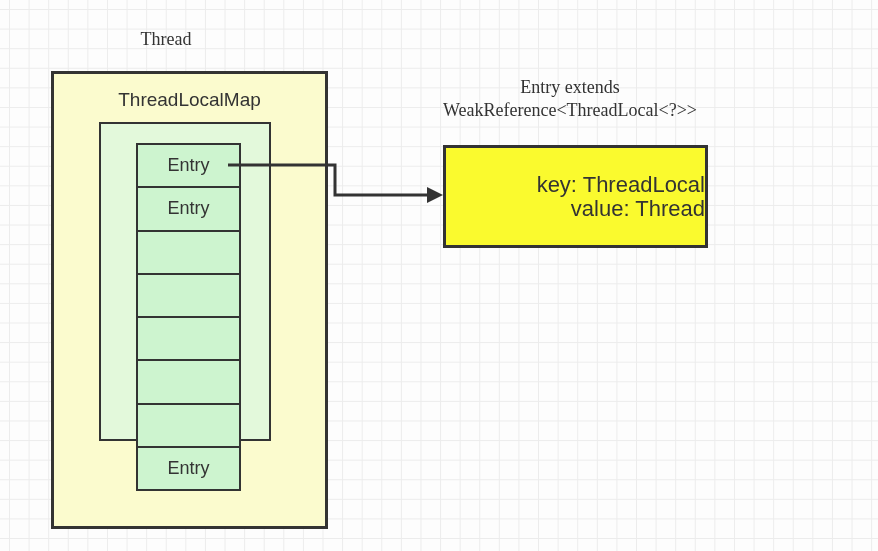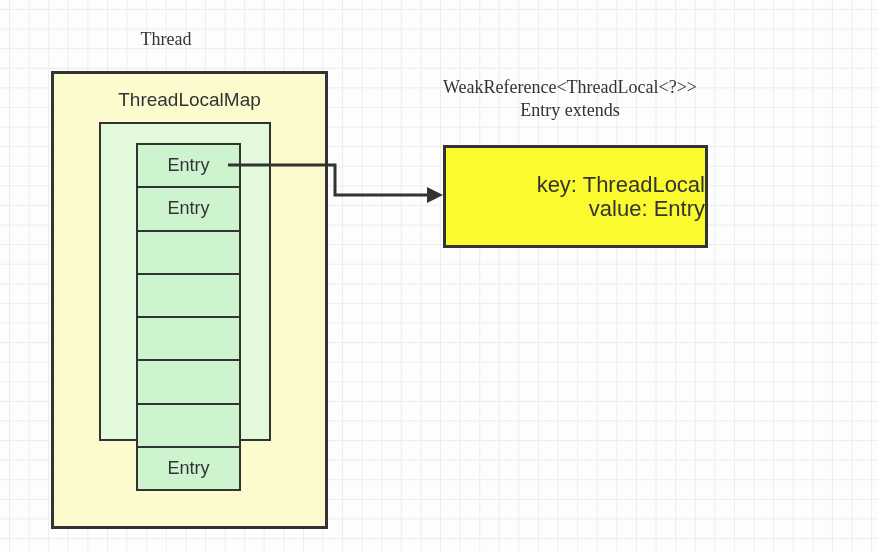--- a/index.html
+++ b/index.html
@@ -96,27 +96,27 @@
           <div class="cell"></div>
           <div class="cell"></div>
           <div class="cell"></div>
           <div class="cell"></div>
           <div class="cell">Entry</div>
         </div>
     </div>
   </div>
 
   <div class="free-label annotation">
+    <div>Entry extends</div>
     <div>WeakReference&lt;ThreadLocal&lt;?&gt;&gt;</div>
-    <div>Entry extends</div>
   </div>
 
   <div class="detail-box">
     <div>key:  ThreadLocal</div>
-    <div>value:  Entry</div>
+    <div>value:  Thread</div>
   </div>
 
   <svg class="arrow-layer" viewBox="0 0 878 551" xmlns="http://www.w3.org/2000/svg">
     <path d="M228 165 H335 V195 H428" fill="none" style="stroke:var(--border)" stroke-width="3"></path>
     <path d="M427 187 L443 195 L427 203 Z" style="fill:var(--border)"></path>
   </svg>
 
 </div>
 
 </body></html>

